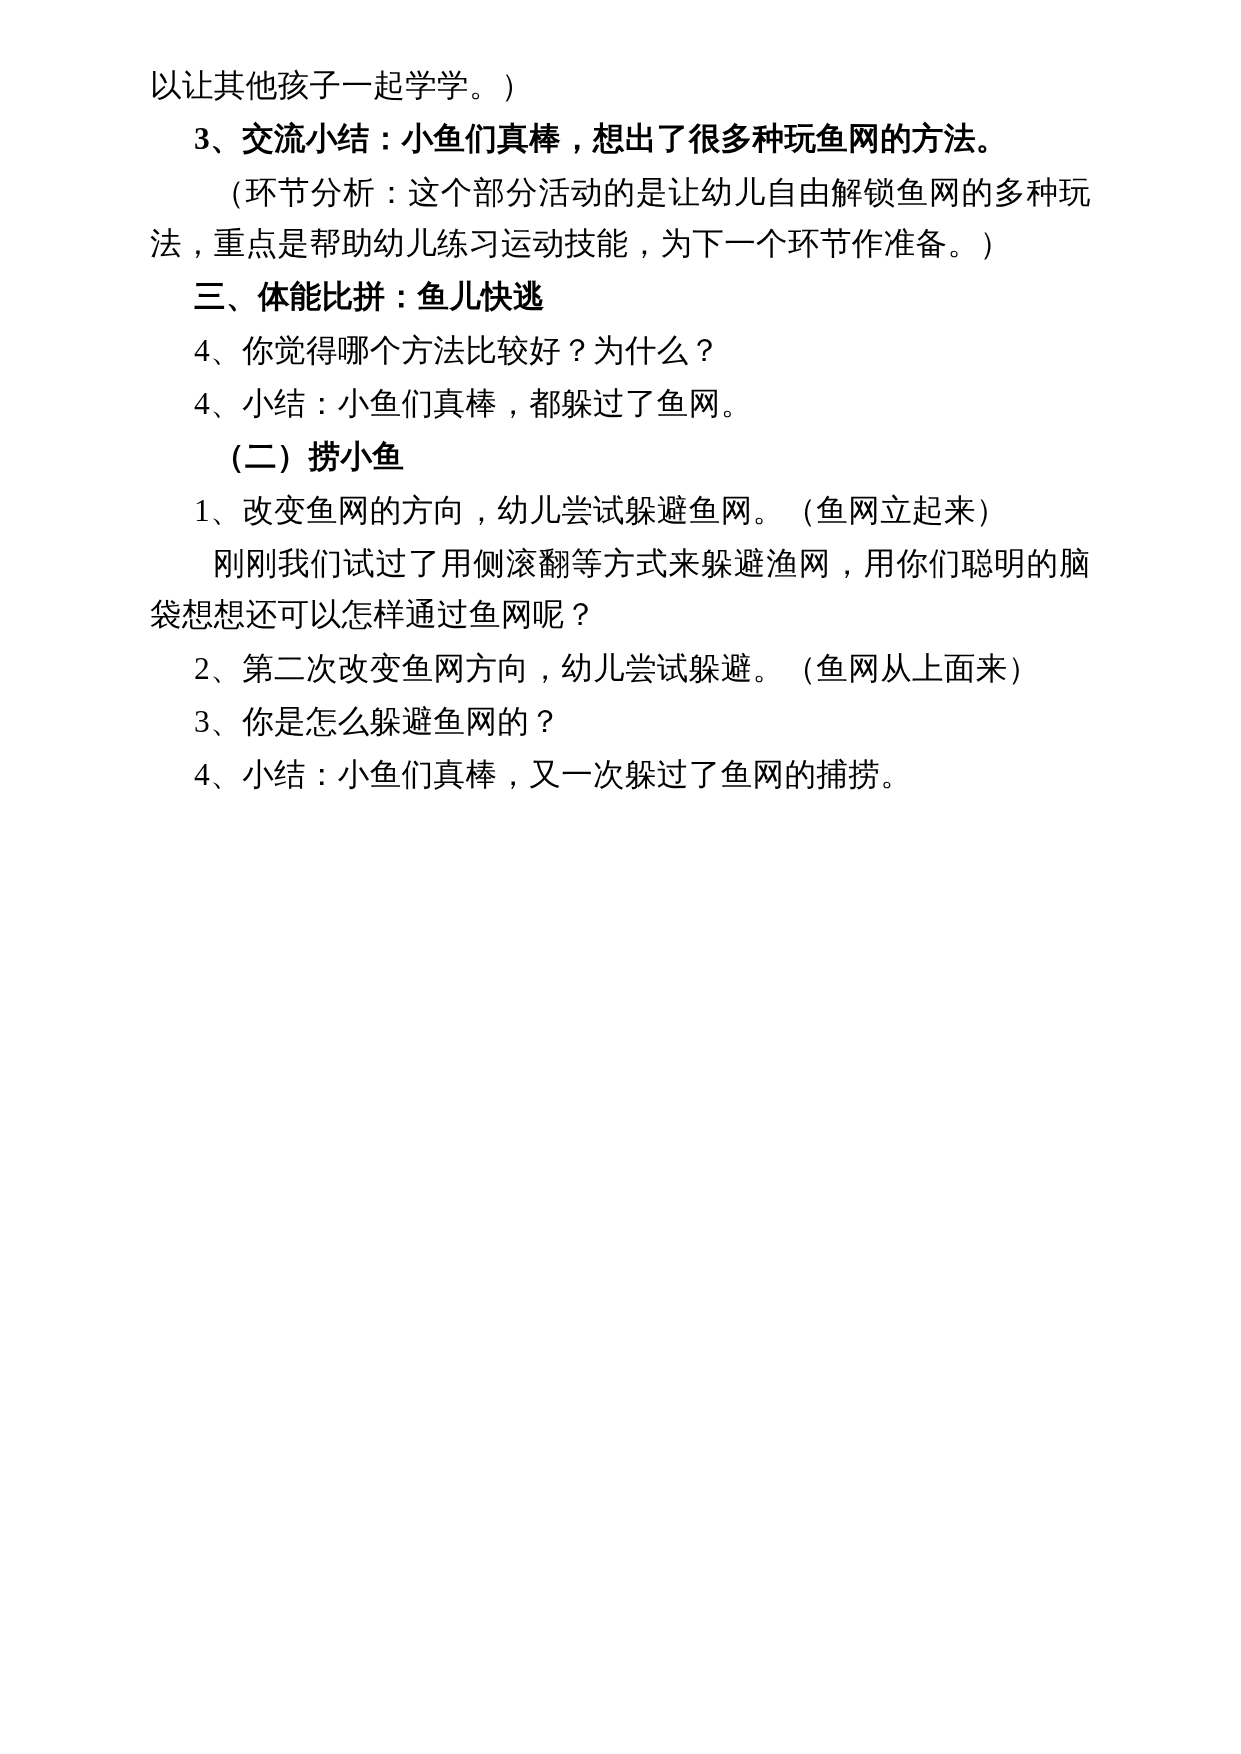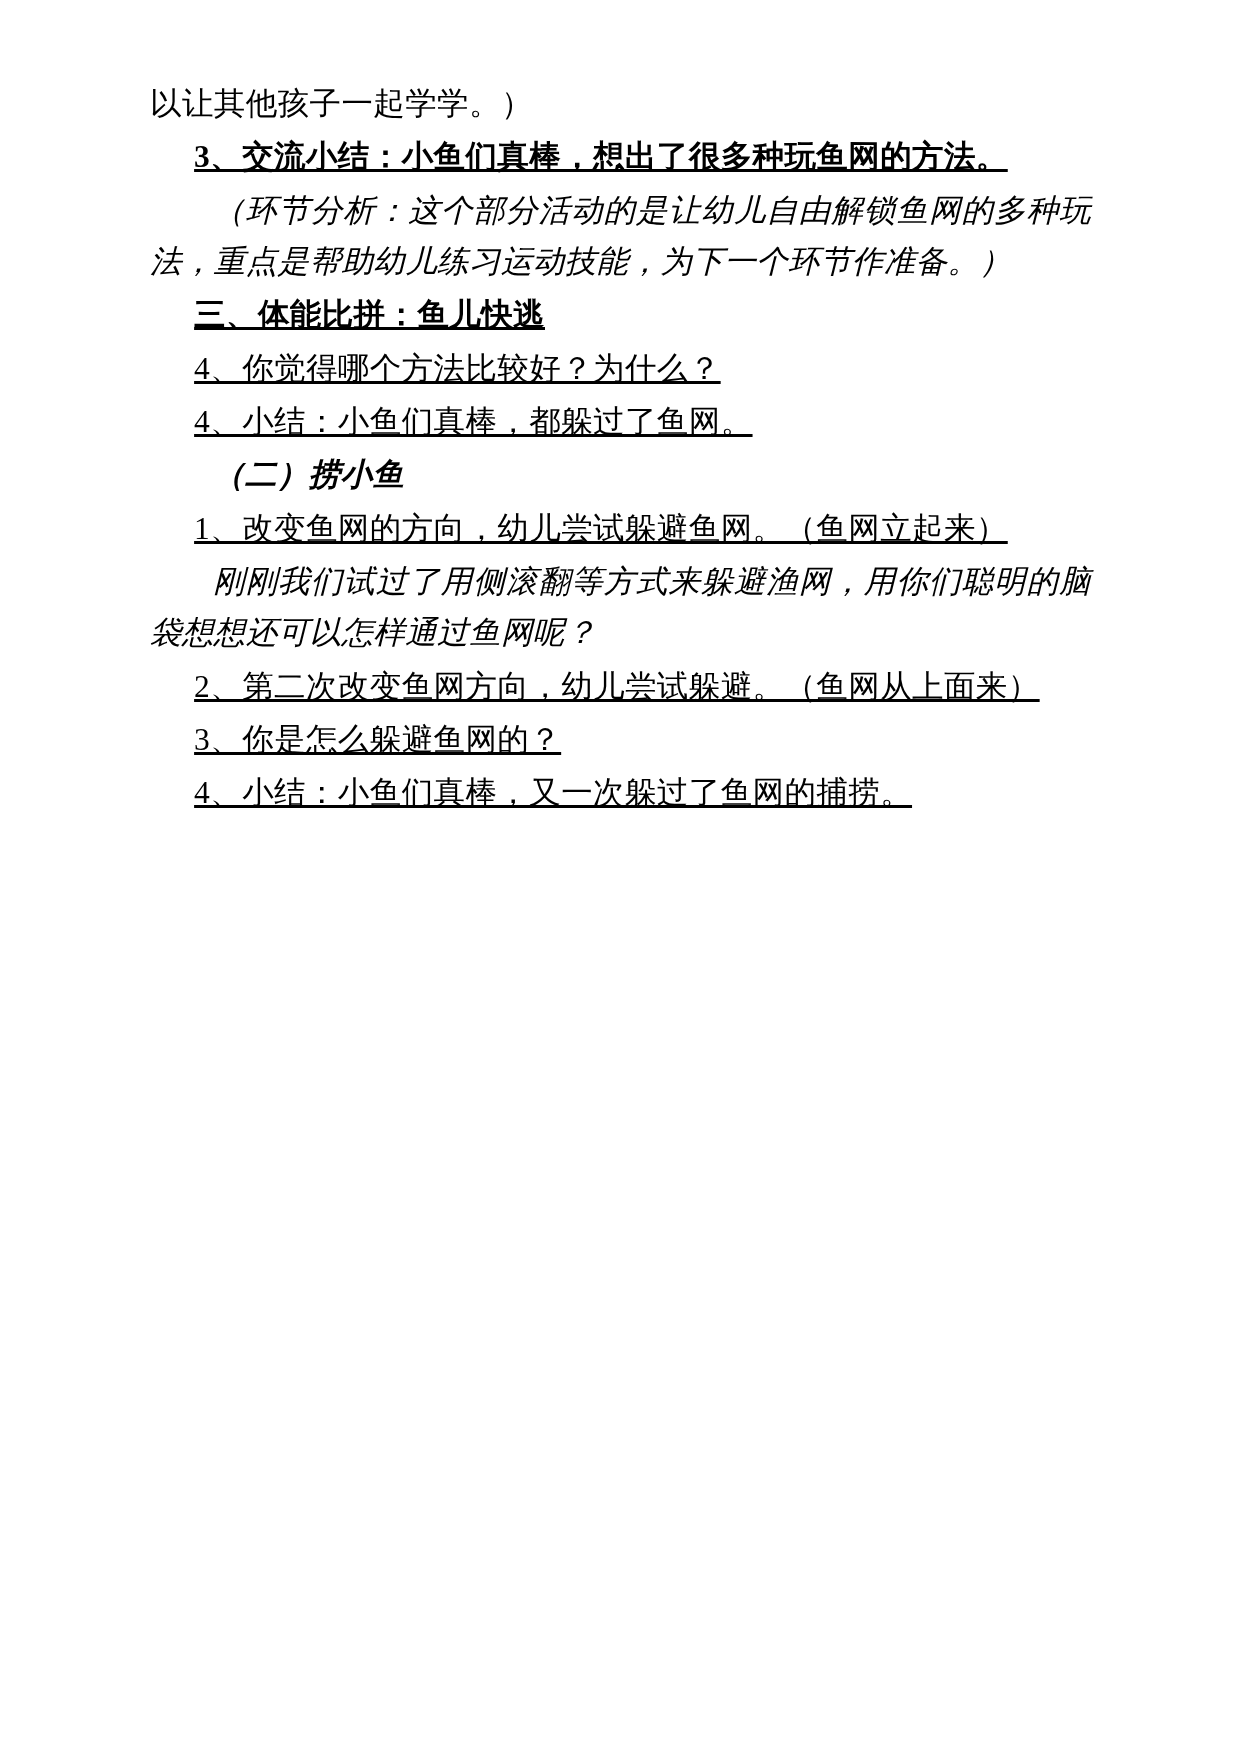--- a/index.html
+++ b/index.html
@@ -11,41 +11,39 @@
     width: 1241px;
     height: 1754px;
     font-family: "Liberation Serif", serif;
     color: #000000;
     overflow: hidden;
   }
   .page {
     box-sizing: border-box;
     width: 1241px;
     height: 1754px;
-    padding: 78px 150px 90px 150px;
+    padding: 60px 150px 90px 150px;
     background: #ffffff;
   }
   .doc-body {
     font-size: 31.5px;
     line-height: 1.63;
     letter-spacing: 0.4px;
     text-align: justify;
     text-justify: inter-ideograph;
   }
   .para {
     margin: 0 0 2px 0;
     text-indent: 0;
   }
   .para.indent {
     text-indent: 2em;
-    font-style: italic;
   }
   .para.indent-num {
     text-indent: 1.4em;
-    text-decoration: underline;
   }
   .bold {
     font-weight: bold;
   }
 </style>
 </head>
 <body>
 
 <div class="page">
   <div class="doc-body">

